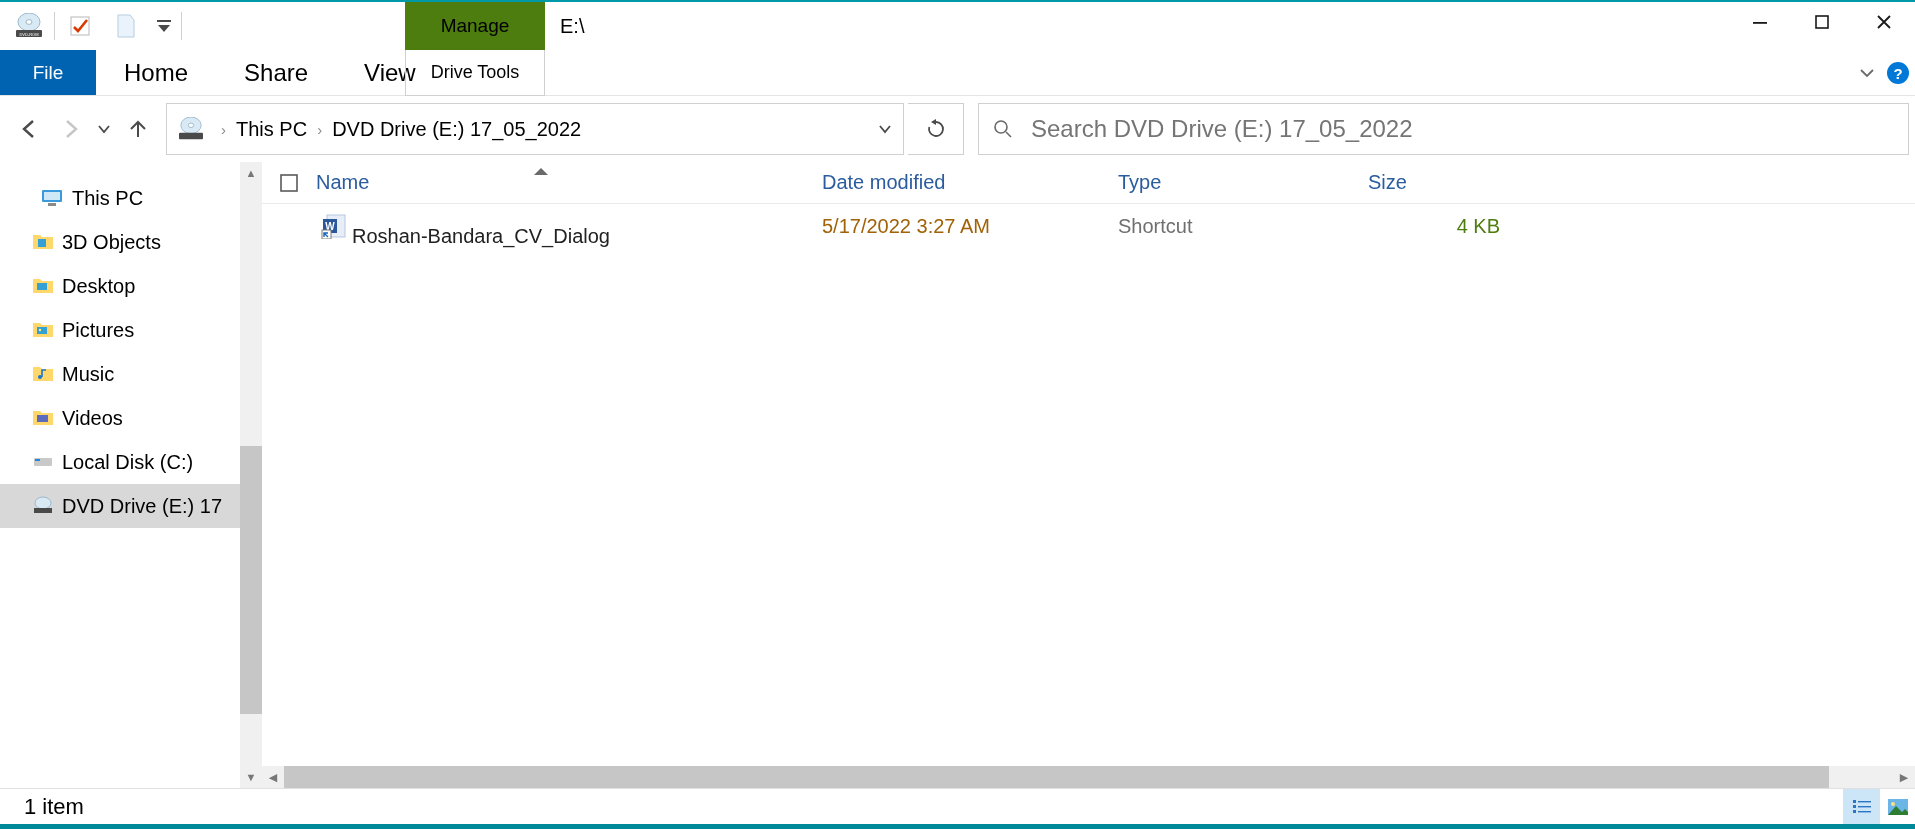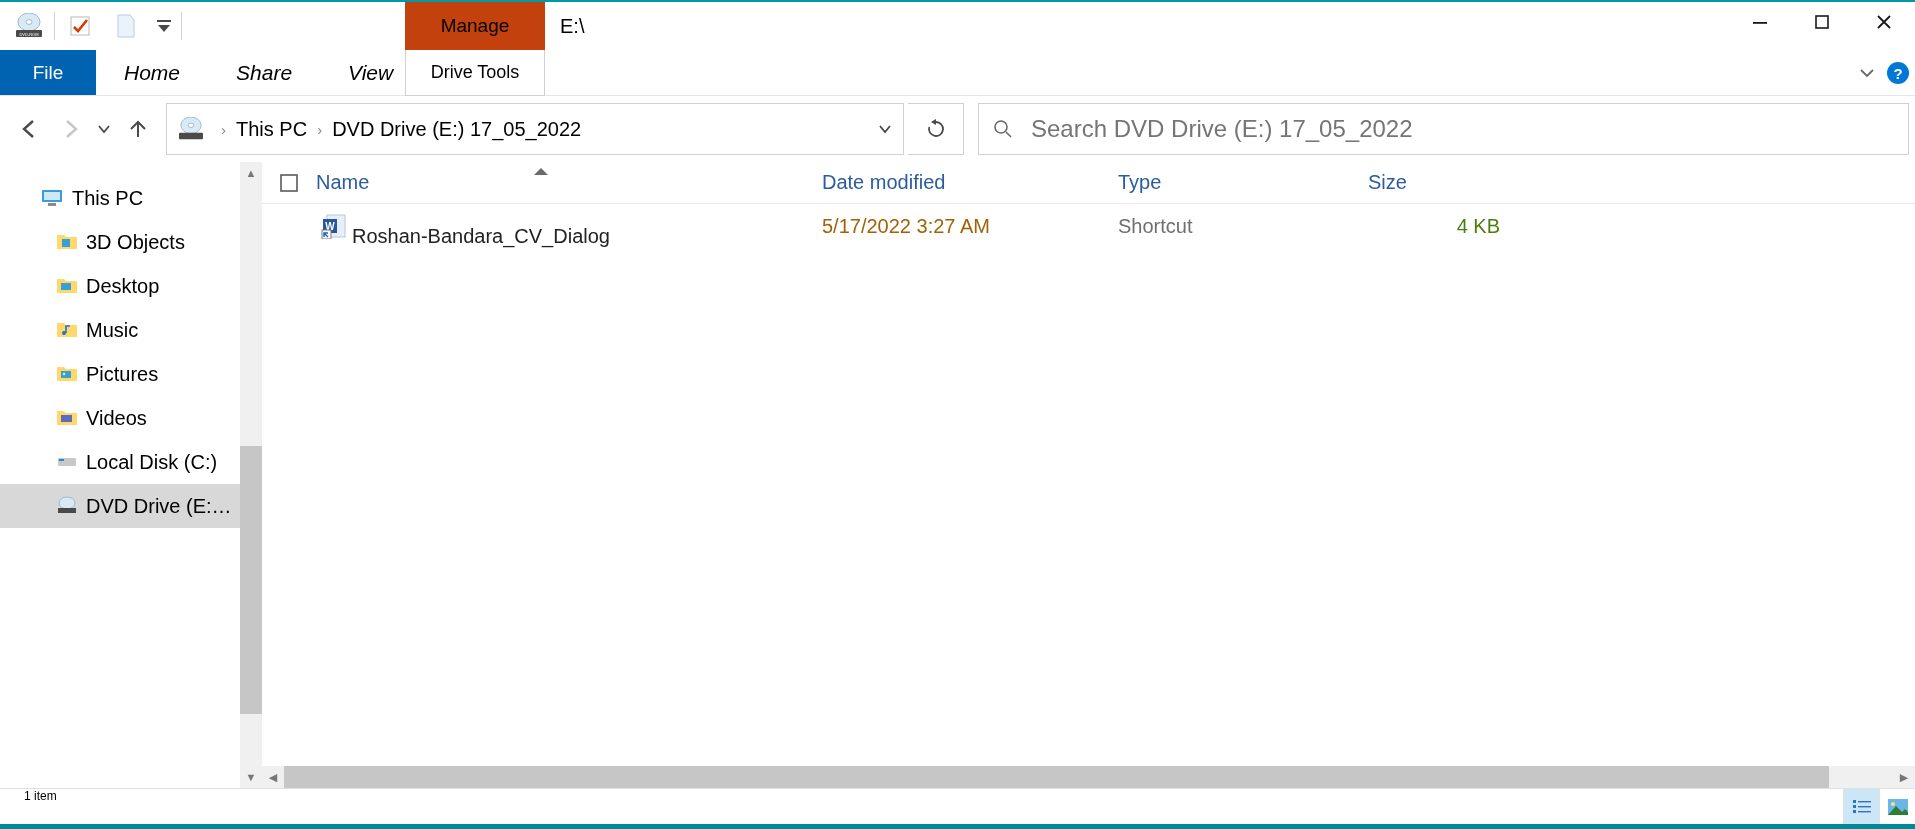--- a/index.html
+++ b/index.html
@@ -41,21 +41,21 @@
       border-right: 6px solid transparent;
       border-top: 7px solid #4a4a4a;
     }
     .manage-group {
       display:flex; flex-direction:column; align-items:stretch;
       width: 140px;
       margin-left: auto;
       position: absolute; left: 405px; top:0; height:48px;
     }
     .manage-top {
-      background:#c2410c;
+      background:#4d7c0f;
       flex:1;
       display:flex; align-items:center; justify-content:center;
       font-size:19px;
     }
     .title-text {
       position:absolute; left:560px; top:0; height:48px;
       display:flex; align-items:center;
       font-size:20px;
     }
     .win-controls {
@@ -76,22 +76,21 @@
     .file-tab {
       background:#0063b1;
       color:#fff;
       width:96px;
       display:flex; align-items:center; justify-content:center;
       font-size:19px;
     }
     .rtab {
       padding:0 28px;
       display:flex; align-items:center;
-      font-size:21px;
-      font-style:italic;
+      font-size:24px;
     }
     .drive-tools {
       position:absolute; left:405px; top:0; width:140px; height:46px;
       border:1px solid #d0d0d0;
       border-top:none;
       display:flex; align-items:center; justify-content:center;
       font-size:18px;
     }
     .ribbon-right {
       position:absolute; right:6px; top:0; height:46px;
@@ -173,21 +172,21 @@
       position:absolute; left:0; width:100%;
       background:#c6c6c6;
     }
     .tree-item {
       height:44px; display:flex; align-items:center;
       padding-left: 40px;
       font-size:20px;
       gap:8px;
     }
     .tree-item.root { padding-left: 40px; }
-    .tree-item.child { padding-left: 56px; }
+    .tree-item.child { padding-left: 32px; }
     .tree-item.selected { background:#d8d8d8;}
     .folder-ico {
       width:22px;height:20px;
       flex-shrink:0;
     }
     .content {
       flex:1;
       display:flex; flex-direction:column;
       position:relative;
       min-width:0;
@@ -227,23 +226,23 @@
       background:#f0f0f0;
       display:flex;
     }
     .hbar .harrow{width:22px;display:flex;align-items:center;justify-content:center;color:#777;font-size:11px;}
     .hbar .htrack{flex:1;position:relative;}
     .hbar .hthumb{position:absolute;top:0;height:100%;background:#c6c6c6;}
     
     .status {
       height:36px;
       border-top:1px solid #e0e0e0;
-      display:flex; 
+      display:flex; align-items:center;
       padding-left:24px;
-      font-size:12px;
+      font-size:22px;
     }
     .status .view-btns {
       margin-left:auto; display:flex; height:100%;
     }
     .status .vbtn {
       width:36px; display:flex;align-items:center;justify-content:center;
       border-left:1px solid #e0e0e0;
     }
     .status .vbtn.active { background:#cde6f7;}
     .bottom-border { height:5px; background:#008a99;}
@@ -411,35 +410,35 @@
             <path d="M1 3 h7 l2 2 h11 v12 h-20 z" fill="#ffd76a"></path>
             <rect x="5" y="7" width="10" height="7" fill="#35a0d4"></rect>
           </svg>
         </span>
       <span>Desktop</span>
     </div>
     <div class="tree-item child">
       <span class="folder-ico">
           <svg width="22" height="18" viewBox="0 0 22 18">
             <path d="M1 3 h7 l2 2 h11 v12 h-20 z" fill="#ffd76a"></path>
+            <rect x="5" y="7" width="10" height="7" fill="#35a0d4"></rect>
+            <circle cx="8" cy="10" r="1.2" fill="#fff176"></circle>
+          </svg>
+        </span>
+      <span>Pictures</span>
+    </div>
+    <div class="tree-item child">
+      <span class="folder-ico">
+          <svg width="22" height="18" viewBox="0 0 22 18">
+            <path d="M1 3 h7 l2 2 h11 v12 h-20 z" fill="#ffd76a"></path>
             <circle cx="8" cy="13" r="2" fill="#1976d2"></circle>
             <path d="M10 13 V6 h4" stroke="#1976d2" stroke-width="1.6" fill="none"></path>
           </svg>
         </span>
       <span>Music</span>
-    </div>
-    <div class="tree-item child">
-      <span class="folder-ico">
-          <svg width="22" height="18" viewBox="0 0 22 18">
-            <path d="M1 3 h7 l2 2 h11 v12 h-20 z" fill="#ffd76a"></path>
-            <rect x="5" y="7" width="10" height="7" fill="#35a0d4"></rect>
-            <circle cx="8" cy="10" r="1.2" fill="#fff176"></circle>
-          </svg>
-        </span>
-      <span>Pictures</span>
     </div>
     <div class="tree-item child">
       <span class="folder-ico">
           <svg width="22" height="18" viewBox="0 0 22 18">
             <path d="M1 3 h7 l2 2 h11 v12 h-20 z" fill="#ffd76a"></path>
             <rect x="5" y="7" width="11" height="7" fill="#5c6bc0"></rect>
           </svg>
         </span>
       <span>Videos</span>
     </div>

